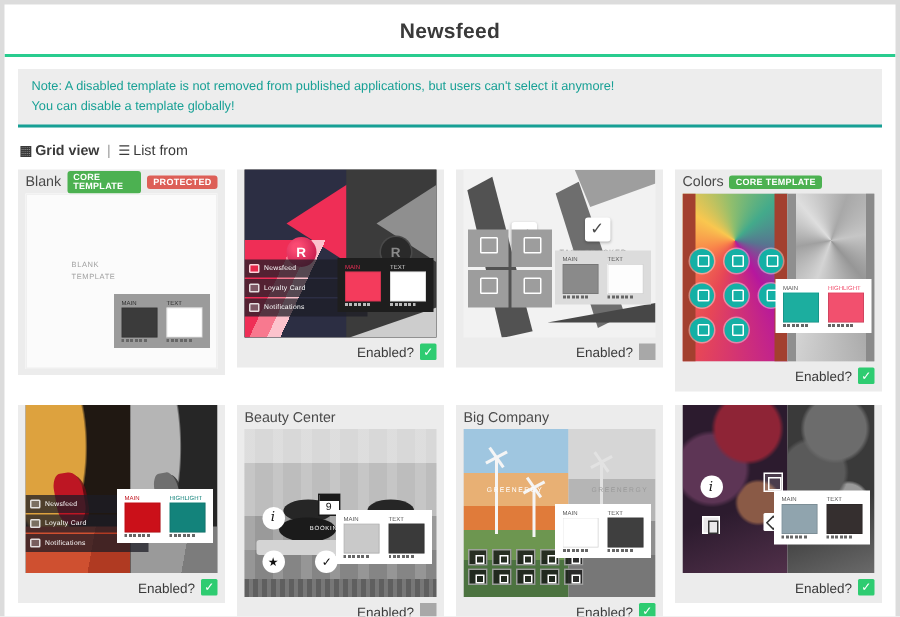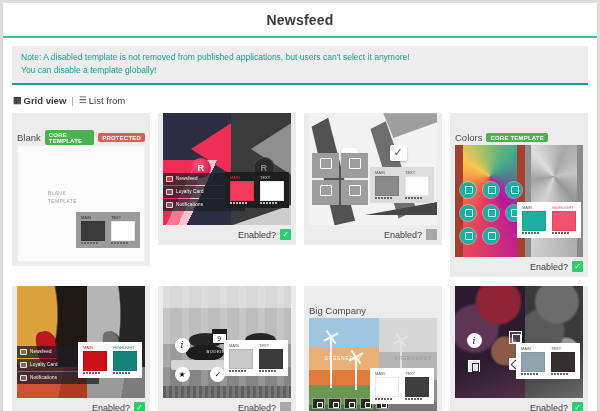--- a/index.html
+++ b/index.html
@@ -19,21 +19,21 @@
   
   .toggle { display:flex; align-items:center; gap:3px; padding:10px 10px 7px; font-size:9.5px; color:#3a3a3a; }
   .toggle .ico { font-size:9px; line-height:9px; }
   .toggle .grid-btn { font-weight:bold; cursor:pointer; display:flex; gap:2px; align-items:center;}
   .toggle .list-btn { cursor:pointer; display:flex; gap:2px; align-items:center;}
   .toggle .sep { color:#9a9a9a; margin:0 2px; }
 
   
   .cards { display:grid; grid-template-columns:repeat(4,1fr); gap:9px 8px; padding:0 9px 8px; align-items:start; }
   .card { background:#ececec; padding:0 5px 4px; }
-  .card-head { display:flex; align-items:center; gap:4px; padding:3px 0 2px; height:16px;margin-top:16px; }
+  .card-head { display:flex; align-items:center; gap:4px; padding:3px 0 2px; height:16px; }
   .card-title { font-size:9.5px; color:#4a4a4a; white-space:nowrap; }
   .badge { font-size:6px; font-weight:bold; color:#fff; padding:2px 4px 1px; border-radius:2px; letter-spacing:.2px; }
   .badge-green { background:#4cb151; }
   .badge-red   { background:#dd5f57; }
   .badge-gray  { background:#a5a5a5; }
   .card-foot { display:flex; justify-content:flex-end; align-items:center; gap:4px; padding:4px 0 1px; height:16px; }
   .enabled-lbl { font-size:9px; color:#3a3a3a; }
   .checkbox { width:11px; height:11px; background:#a8a8a8; display:flex; align-items:center; justify-content:center; cursor:pointer; }
   .checkbox .tick { display:none; color:#fff; font-size:8px; line-height:8px; }
   .checkbox.checked { background:#2ecc71; border-radius:1px; }
@@ -378,20 +378,23 @@
       </div>
       <div class="card-foot">
         <span class="enabled-lbl">Enabled?</span>
         <span class="checkbox checked">
             <span class="tick">✓</span>
           </span>
       </div>
     </div>
 
     <div class="card">
+      <div class="card-head">
+        <span class="card-title">Beauty Center</span>
+      </div>
       <div class="thumb t-beauty">
         <div class="beauty-blur"></div>
         <div class="stone" style="left:20%;top:42%;width:26%;height:13%;"></div>
         <div class="stone" style="left:18%;top:52%;width:30%;height:15%;background:#1b1b1b;"></div>
         <div class="towel" style="left:6%;top:66%;width:46%;"></div>
         <div class="stone" style="left:64%;top:42%;width:24%;height:13%;"></div>
         <div class="stone" style="left:62%;top:52%;width:28%;height:15%;background:#1b1b1b;"></div>
         <div class="towel" style="left:56%;top:66%;width:40%;"></div>
         <div class="bc-circle bc-info" style="left:9%;top:46%;">i</div>
         <div class="bc-cal" style="left:38%;top:38%;">

